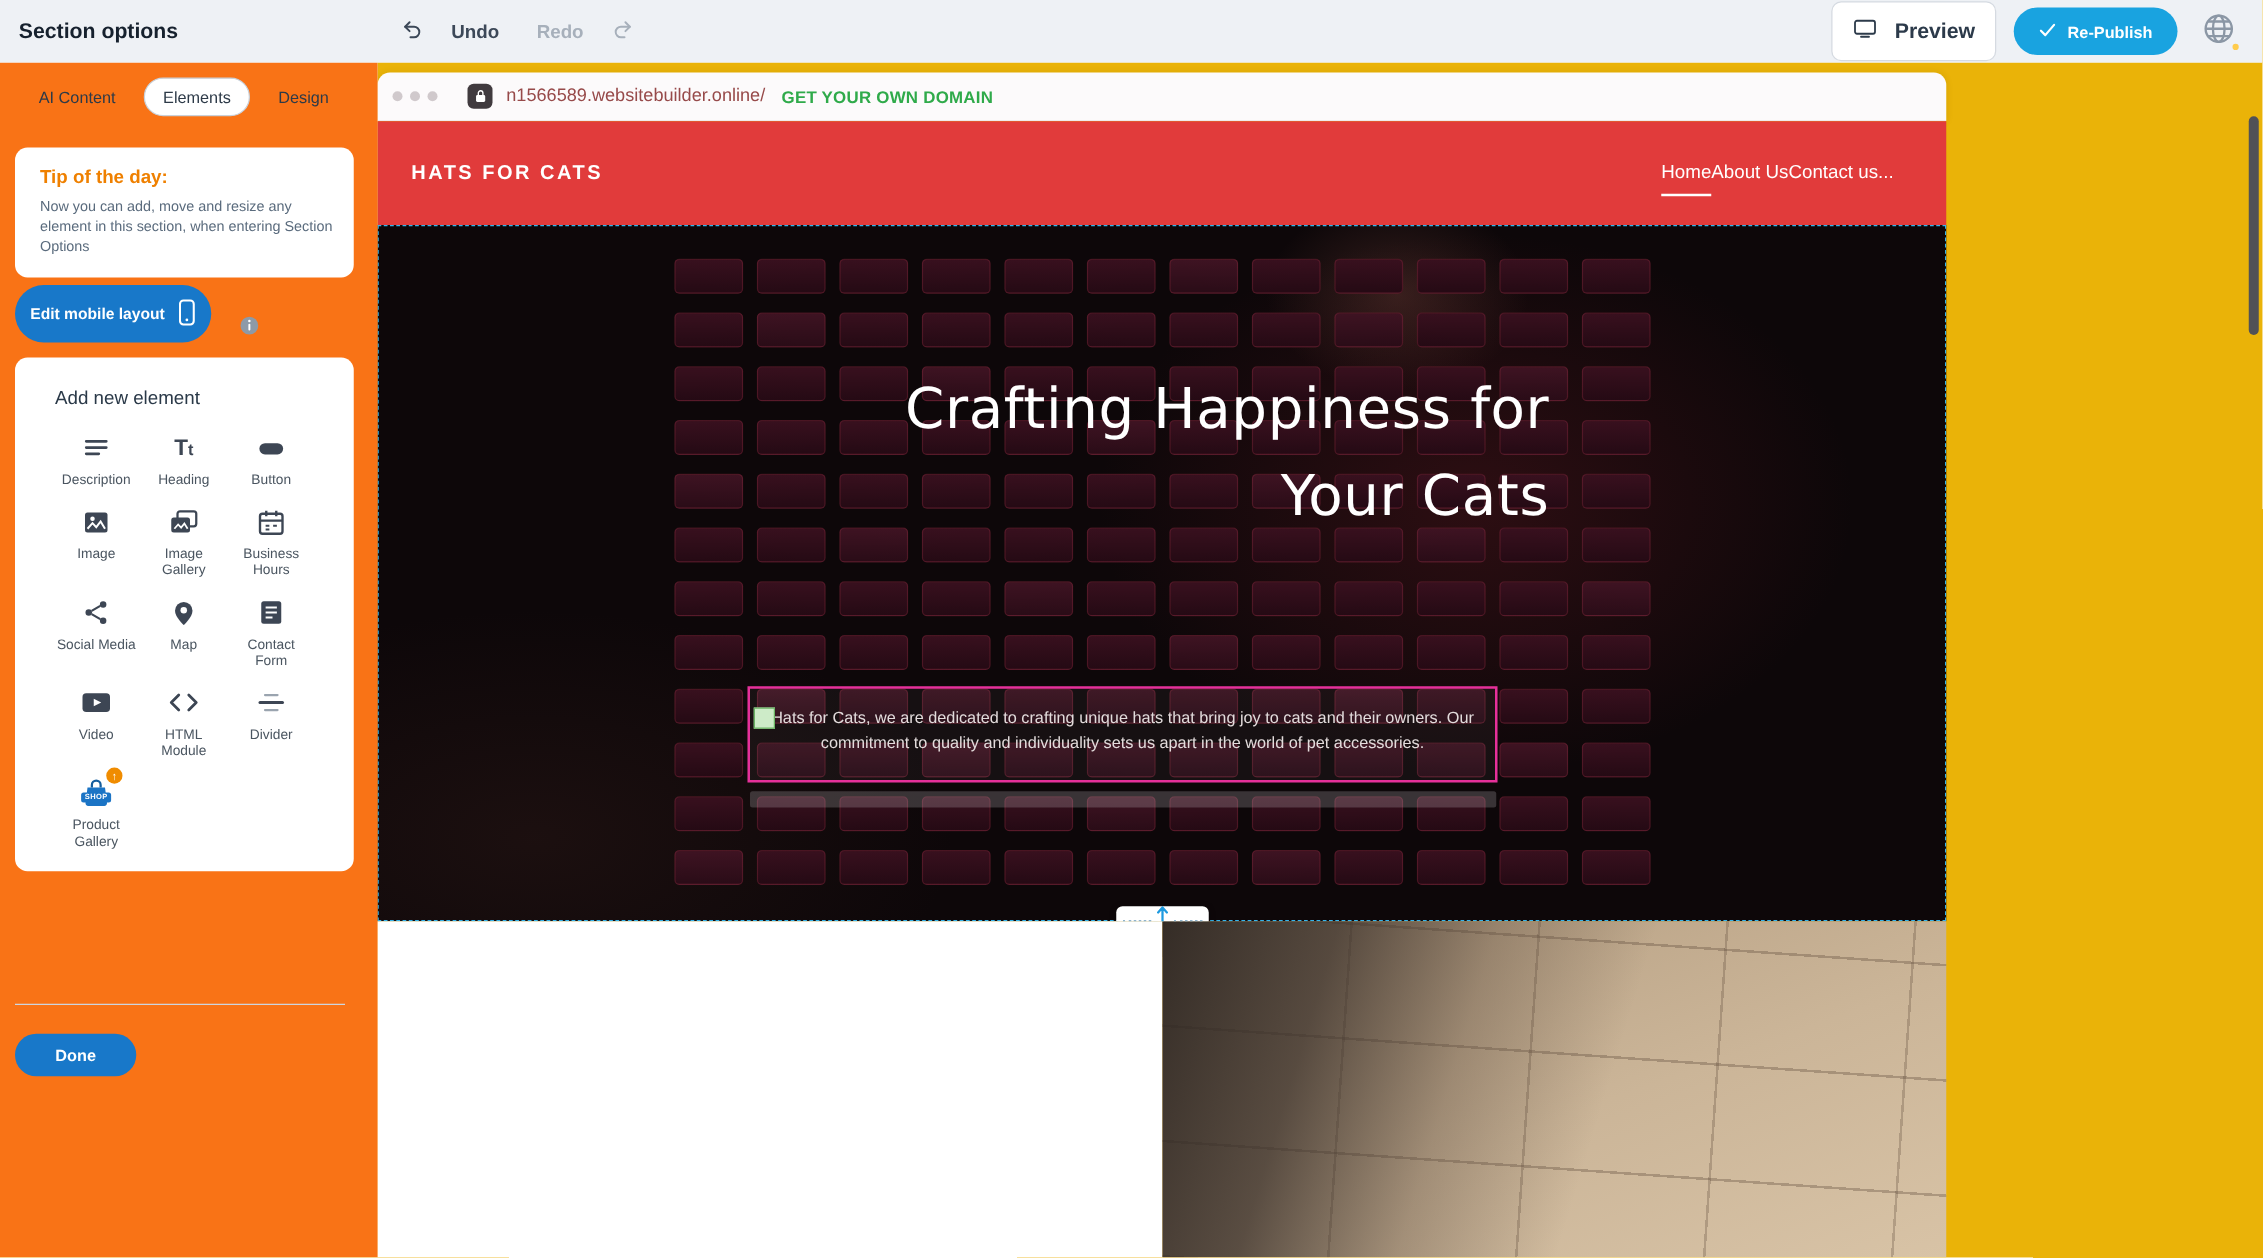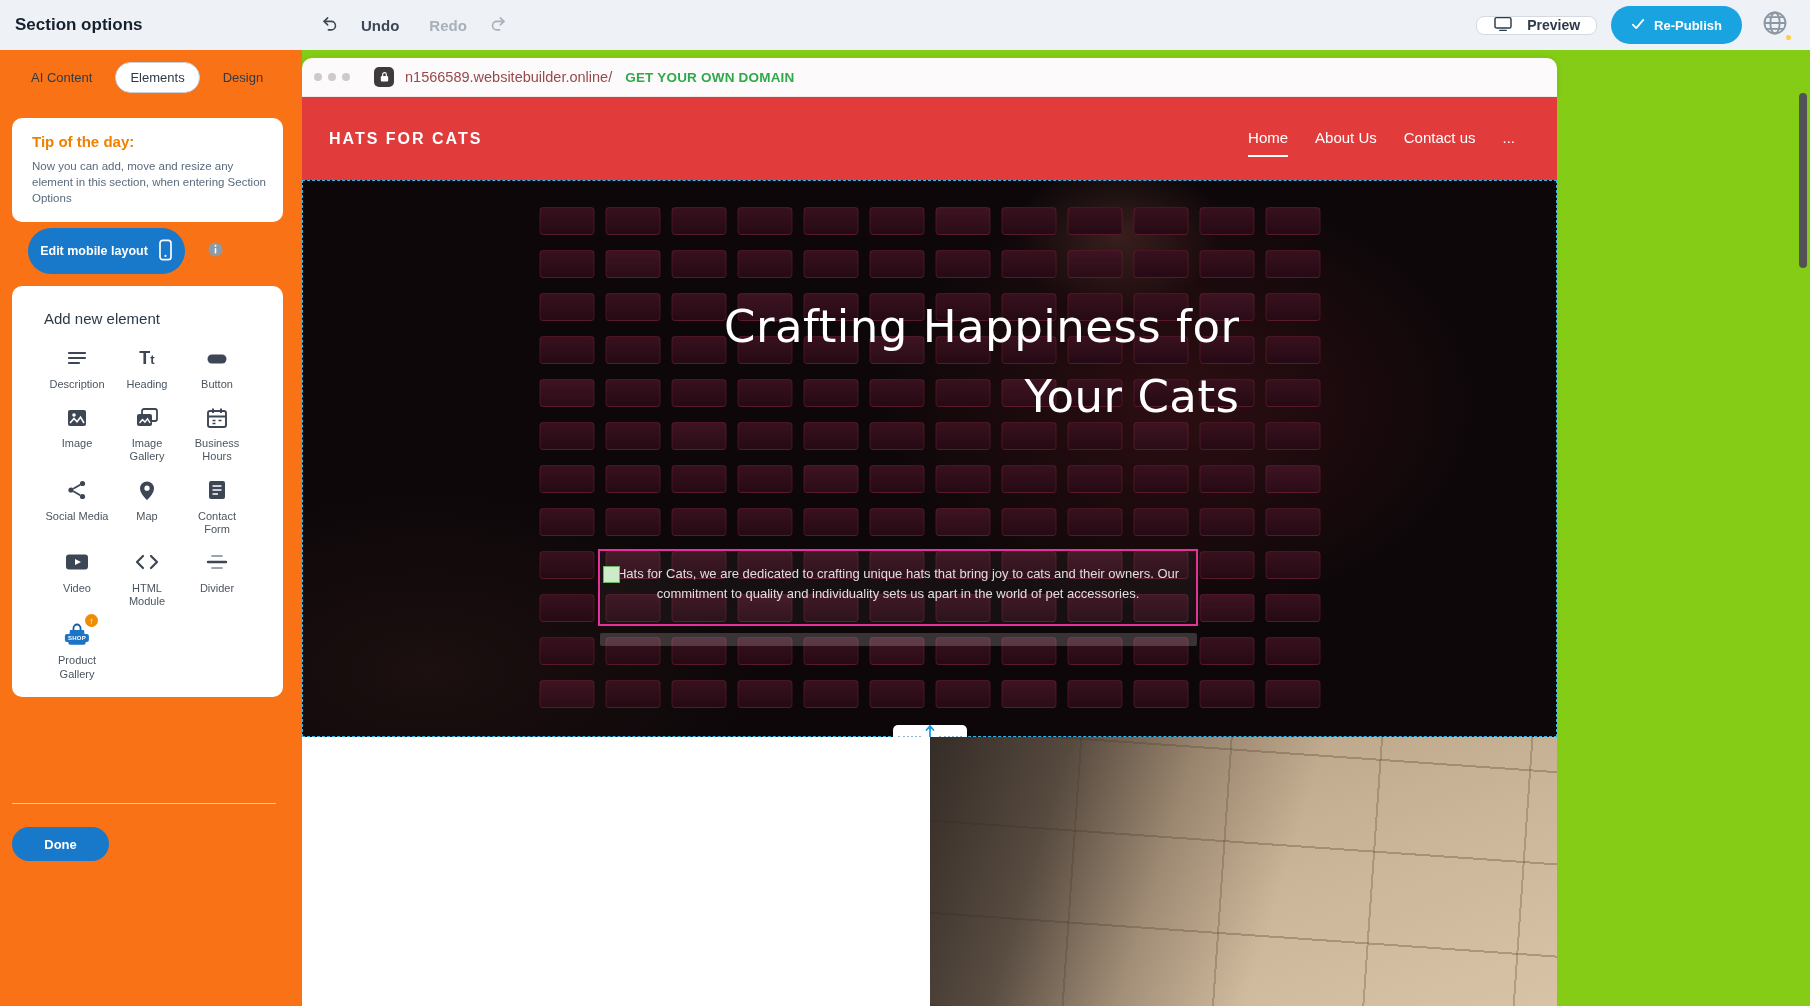--- a/index.html
+++ b/index.html
@@ -7,62 +7,62 @@
   body { font-family:"Liberation Sans", sans-serif; background:#fff; }
   .app { position:relative; width:1810px; height:1006px; overflow:hidden; background:#fff; }
 
   
   .topbar { position:absolute; left:0; top:0; width:1810px; height:50px; background:#eef1f5; display:flex; align-items:center; z-index:30; }
   .topbar-title { width:300px; padding-left:15px; font-size:17px; font-weight:bold; color:#16212e; }
   .undo-btn, .redo-btn { display:flex; align-items:center; gap:22px; font-size:15px; font-weight:bold; cursor:pointer; }
   .undo-btn { margin-left:22px; color:#3c4858; }
   .redo-btn { margin-left:30px; color:#a7b0bb; }
   .topbar-spacer { flex:1; }
-  .preview-btn { height:19px; padding:0 16px; background:#fff; border:1px solid #d5dae1; border-radius:8px; display:flex; align-items:center; gap:14px; font-size:14px; font-weight:bold; color:#2c3a4a; cursor:pointer; }
+  .preview-btn { height:48px; padding:0 16px; background:#fff; border:1px solid #d5dae1; border-radius:8px; display:flex; align-items:center; gap:14px; font-size:17px; font-weight:bold; color:#2c3a4a; cursor:pointer; }
   .republish-btn { height:38px; padding:0 20px; margin-left:14px; background:#19a3e0; border:none; border-radius:20px; display:flex; align-items:center; gap:9px; font-size:13px; font-weight:bold; color:#fff; cursor:pointer; }
   .globe-btn { position:relative; width:38px; height:38px; margin:0 16px 0 14px; border-radius:50%; display:flex; align-items:center; justify-content:center; cursor:pointer; }
   .globe-dot { position:absolute; right:1px; bottom:2px; width:9px; height:9px; border-radius:50%; background:#ffcc4d; border:2px solid #eef1f5; }
 
   
   .sidebar { position:absolute; left:0; top:50px; width:302px; height:956px; background:#f97316; z-index:20; }
   .tabs { position:absolute; left:16px; top:12px; display:flex; align-items:center; gap:8px; }
   .tab { padding:7px 14px; font-size:13px; color:#2d3a48; border-radius:16px; border:1px solid transparent; cursor:pointer; white-space:nowrap; }
   .tab.active { background:#fff; border-color:#c9d1da; }
   .tip-card { position:absolute; left:12px; top:68px; width:271px; background:#fff; border-radius:10px; padding:15px 17px 16px 20px; }
   .tip-title { color:#ef8000; font-weight:bold; font-size:15px; }
   .tip-body { margin-top:8px; font-size:11.5px; color:#5a6b7d; line-height:1.4; }
-  .edit-mobile-row { position:absolute; left:28px; top:178px; display:flex; align-items:center; gap:22px; }
+  .edit-mobile-row { position:absolute; left:12px; top:178px; display:flex; align-items:flex-end; gap:22px; }
   .edit-mobile-btn { width:157px; height:46px; background:#1878c9; border:none; border-radius:23px; color:#fff; font-size:12.5px; font-weight:bold; display:flex; align-items:center; justify-content:center; gap:10px; cursor:pointer; }
   .add-card { position:absolute; left:12px; top:236px; width:271px; background:#fff; border-radius:10px; padding:24px 0 16px 0; }
   .add-title { padding-left:32px; font-size:15px; color:#2a3948; }
   .el-grid { display:grid; grid-template-columns:repeat(3,70px); padding:18px 0 0 30px; row-gap:13px; }
   .el-item { display:flex; flex-direction:column; align-items:center; cursor:pointer; }
   .el-icon { height:27px; display:flex; align-items:center; justify-content:center; position:relative; }
   .el-label { margin-top:6px; width:64px; text-align:center; font-size:11px; color:#4a5560; line-height:1.2; }
   .tt { font-weight:bold; color:#3d4654; font-size:18px; }
   .tt small { font-size:13px; font-weight:bold; }
   .shop-badge { position:absolute; top:-7px; right:-8px; width:13px; height:13px; border-radius:50%; background:#f08c00; color:#fff; font-size:9px; font-weight:bold; display:flex; align-items:center; justify-content:center; }
   .shop-word { position:absolute; left:50%; top:13px; transform:translateX(-50%); background:#1b74c5; color:#fff; font-size:6px; font-weight:bold; padding:1px 3px; border-radius:2px; letter-spacing:0.3px; }
   .sidebar-divider { position:absolute; left:12px; width:264px; top:753px; height:1px; background:#cdd5df; }
   .done-btn { position:absolute; left:12px; top:777px; width:97px; height:34px; background:#1878c9; border:none; border-radius:17px; color:#fff; font-size:13px; font-weight:bold; cursor:pointer; }
 
   
-  .canvas { position:absolute; left:302px; top:50px; width:1508px; height:956px; background:#84cc16; }
+  .canvas { position:absolute; left:302px; top:50px; width:1508px; height:956px; background:#eab308; }
   .browser { position:absolute; left:0; top:8px; width:1255px; box-shadow:0 0 6px rgba(0,0,0,0.08); border-radius:10px 10px 0 0; }
   .chrome { height:39px; background:#fcfafb; border-radius:10px 10px 0 0; border-bottom:1px solid #eeeaec; display:flex; align-items:center; padding:0 12px; }
   .dots { display:flex; gap:6px; }
   .dot { width:8px; height:8px; border-radius:50%; background:#d0c9cc; }
   .lock-chip { width:20px; height:20px; background:#403a3e; border-radius:5px; margin-left:24px; display:flex; align-items:center; justify-content:center; }
   .url-text { margin-left:11px; font-size:14.5px; color:#974a4a; }
   .domain-link { margin-left:13px; font-size:13.5px; font-weight:bold; color:#2faa4a; letter-spacing:0.2px; cursor:pointer; }
 
   
   .site-header { position:absolute; left:0; top:47px; width:1255px; height:83px; background:#e13b3b; display:flex; align-items:center; }
   .site-logo { margin-left:27px; color:#fff; font-weight:bold; font-size:16px; letter-spacing:2px; }
-  .site-nav { margin-left:auto; margin-right:42px; display:flex; align-items:center; gap:27px; }
+  .site-nav { margin-left:auto; margin-right:42px; display:flex; align-items:center; }
   .nav-item { color:#fff; font-size:15px; cursor:pointer; position:relative; padding-bottom:2px; }
   .nav-item.active::after { content:""; position:absolute; left:0; right:0; bottom:-9px; height:2px; background:#fff; }
 
   .hero { position:absolute; left:0; top:130px; width:1255px; height:557px; overflow:hidden;
     background:
       radial-gradient(150px 110px at 65% 10%, rgba(190,110,95,0.22), transparent 70%),
       radial-gradient(420px 300px at 70% 40%, rgba(120,30,40,0.30), transparent 72%),
       radial-gradient(480px 260px at 10% 88%, rgba(80,45,38,0.22), transparent 70%),
       #0d0709; }
   .tile-grid { position:absolute; left:50%; top:27px; transform:translateX(-50%); display:grid; grid-template-columns:repeat(12,55px); grid-auto-rows:28px; gap:15px 11px; }

